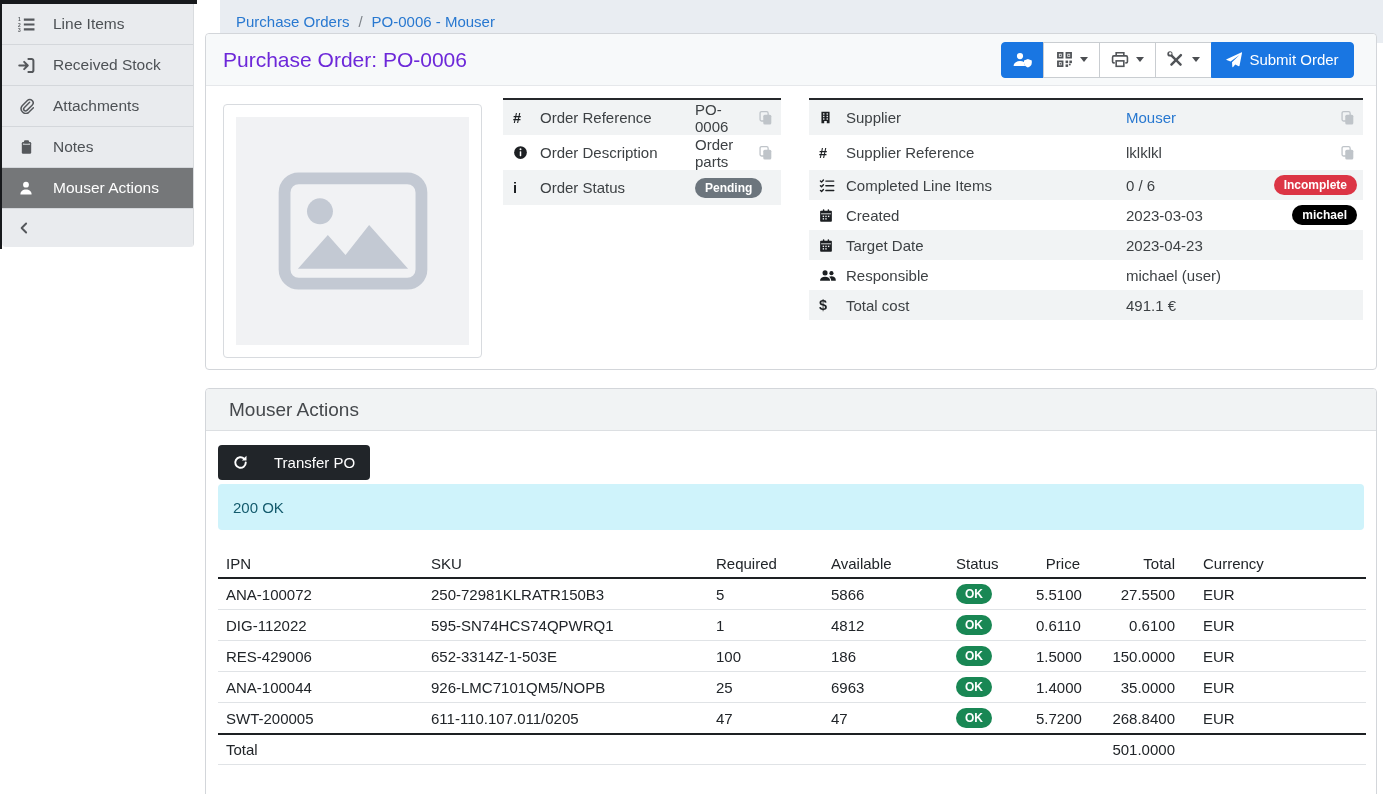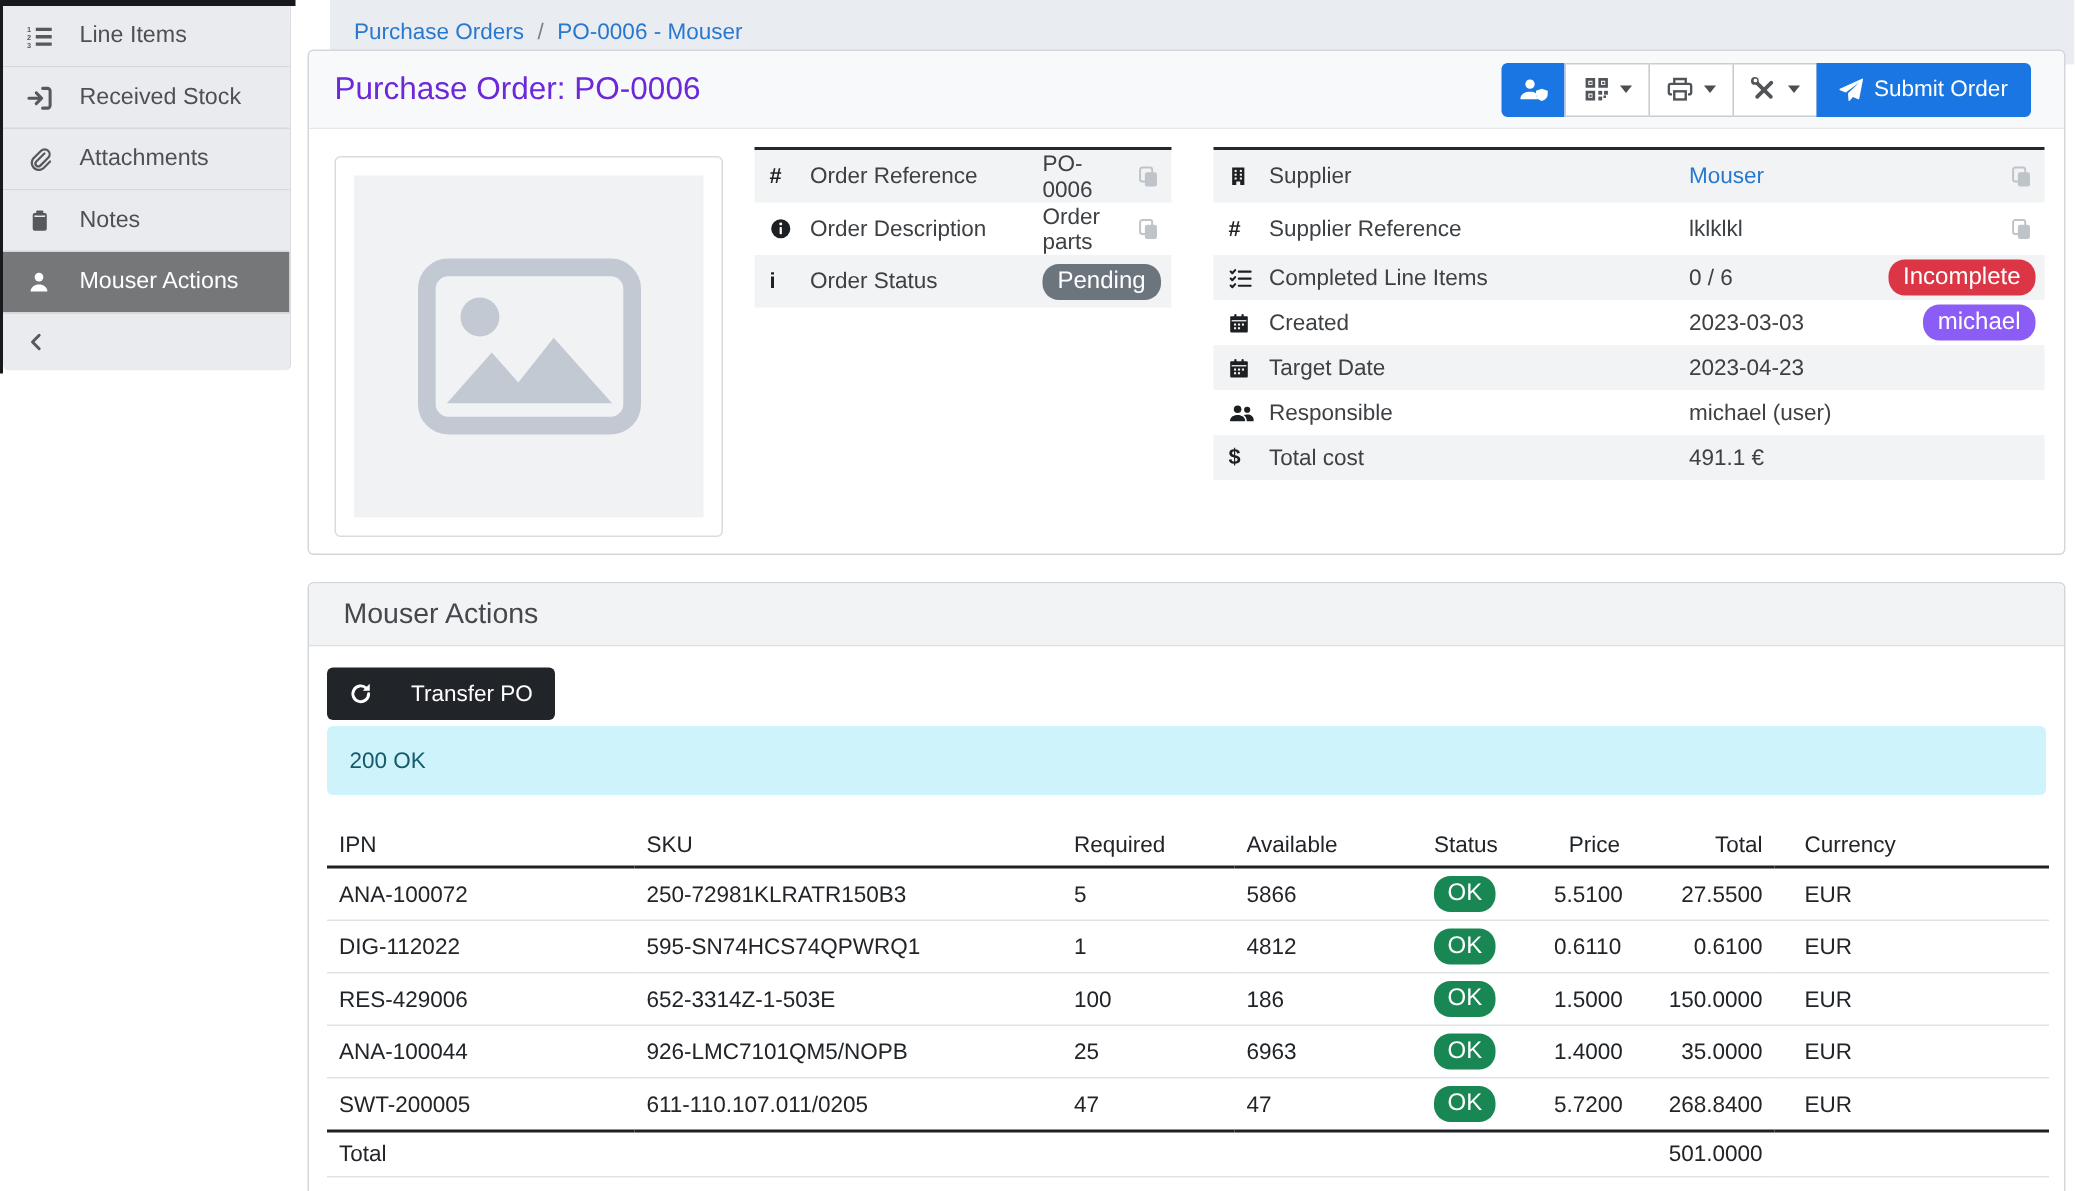--- a/index.html
+++ b/index.html
@@ -71,24 +71,24 @@
   .drow.stripe { background: #f1f3f4; }
   .drow.blank { height: 25px; background: #fff; }
   .dicon { flex: none; width: 27px; display: flex; justify-content: flex-start; align-items: center; color: #1d2023; font-weight: 700; font-size: 14.5px; }
   .dlabel { flex: none; color: #3d4144; }
   .dtable-a .dlabel { width: 155px; }
   .dtable-b .dlabel { width: 280px; }
   .dvalue { flex: 1; color: #3d4144; }
   .dvalue a, .val-link { color: #2878d0; text-decoration: none; cursor: pointer; }
   .copy-btn { flex: none; width: 20px; cursor: pointer; display: flex; justify-content: center; }
 
-  .badge { display: inline-block; padding: 4px 10px; border-radius: 11px; font-size: 16px; font-weight: 400; color: #fff; line-height: 1; }
+  .badge { display: inline-block; padding: 4px 10px; border-radius: 11px; font-size: 12px; font-weight: 700; color: #fff; line-height: 1; }
   .badge-gray  { background: #6c757d; }
   .badge-red   { background: #dc3545; }
-  .badge-dark  { background: #8b5cf6; }
+  .badge-dark  { background: #000000; }
   .badge-green { background: #198754; padding: 4px 9px; }
 
   
   .panel-actions-heading {
     height: 42px; background: #f1f3f4; border-bottom: 1px solid #dcdfe2; border-radius: 4px 4px 0 0;
     display: flex; align-items: center; padding-left: 23px;
   }
   .panel-actions-title { font-size: 19px; font-weight: 500; color: #45484c; }
   .panel-actions-body { padding: 14px 12px 0 12px; }
 

